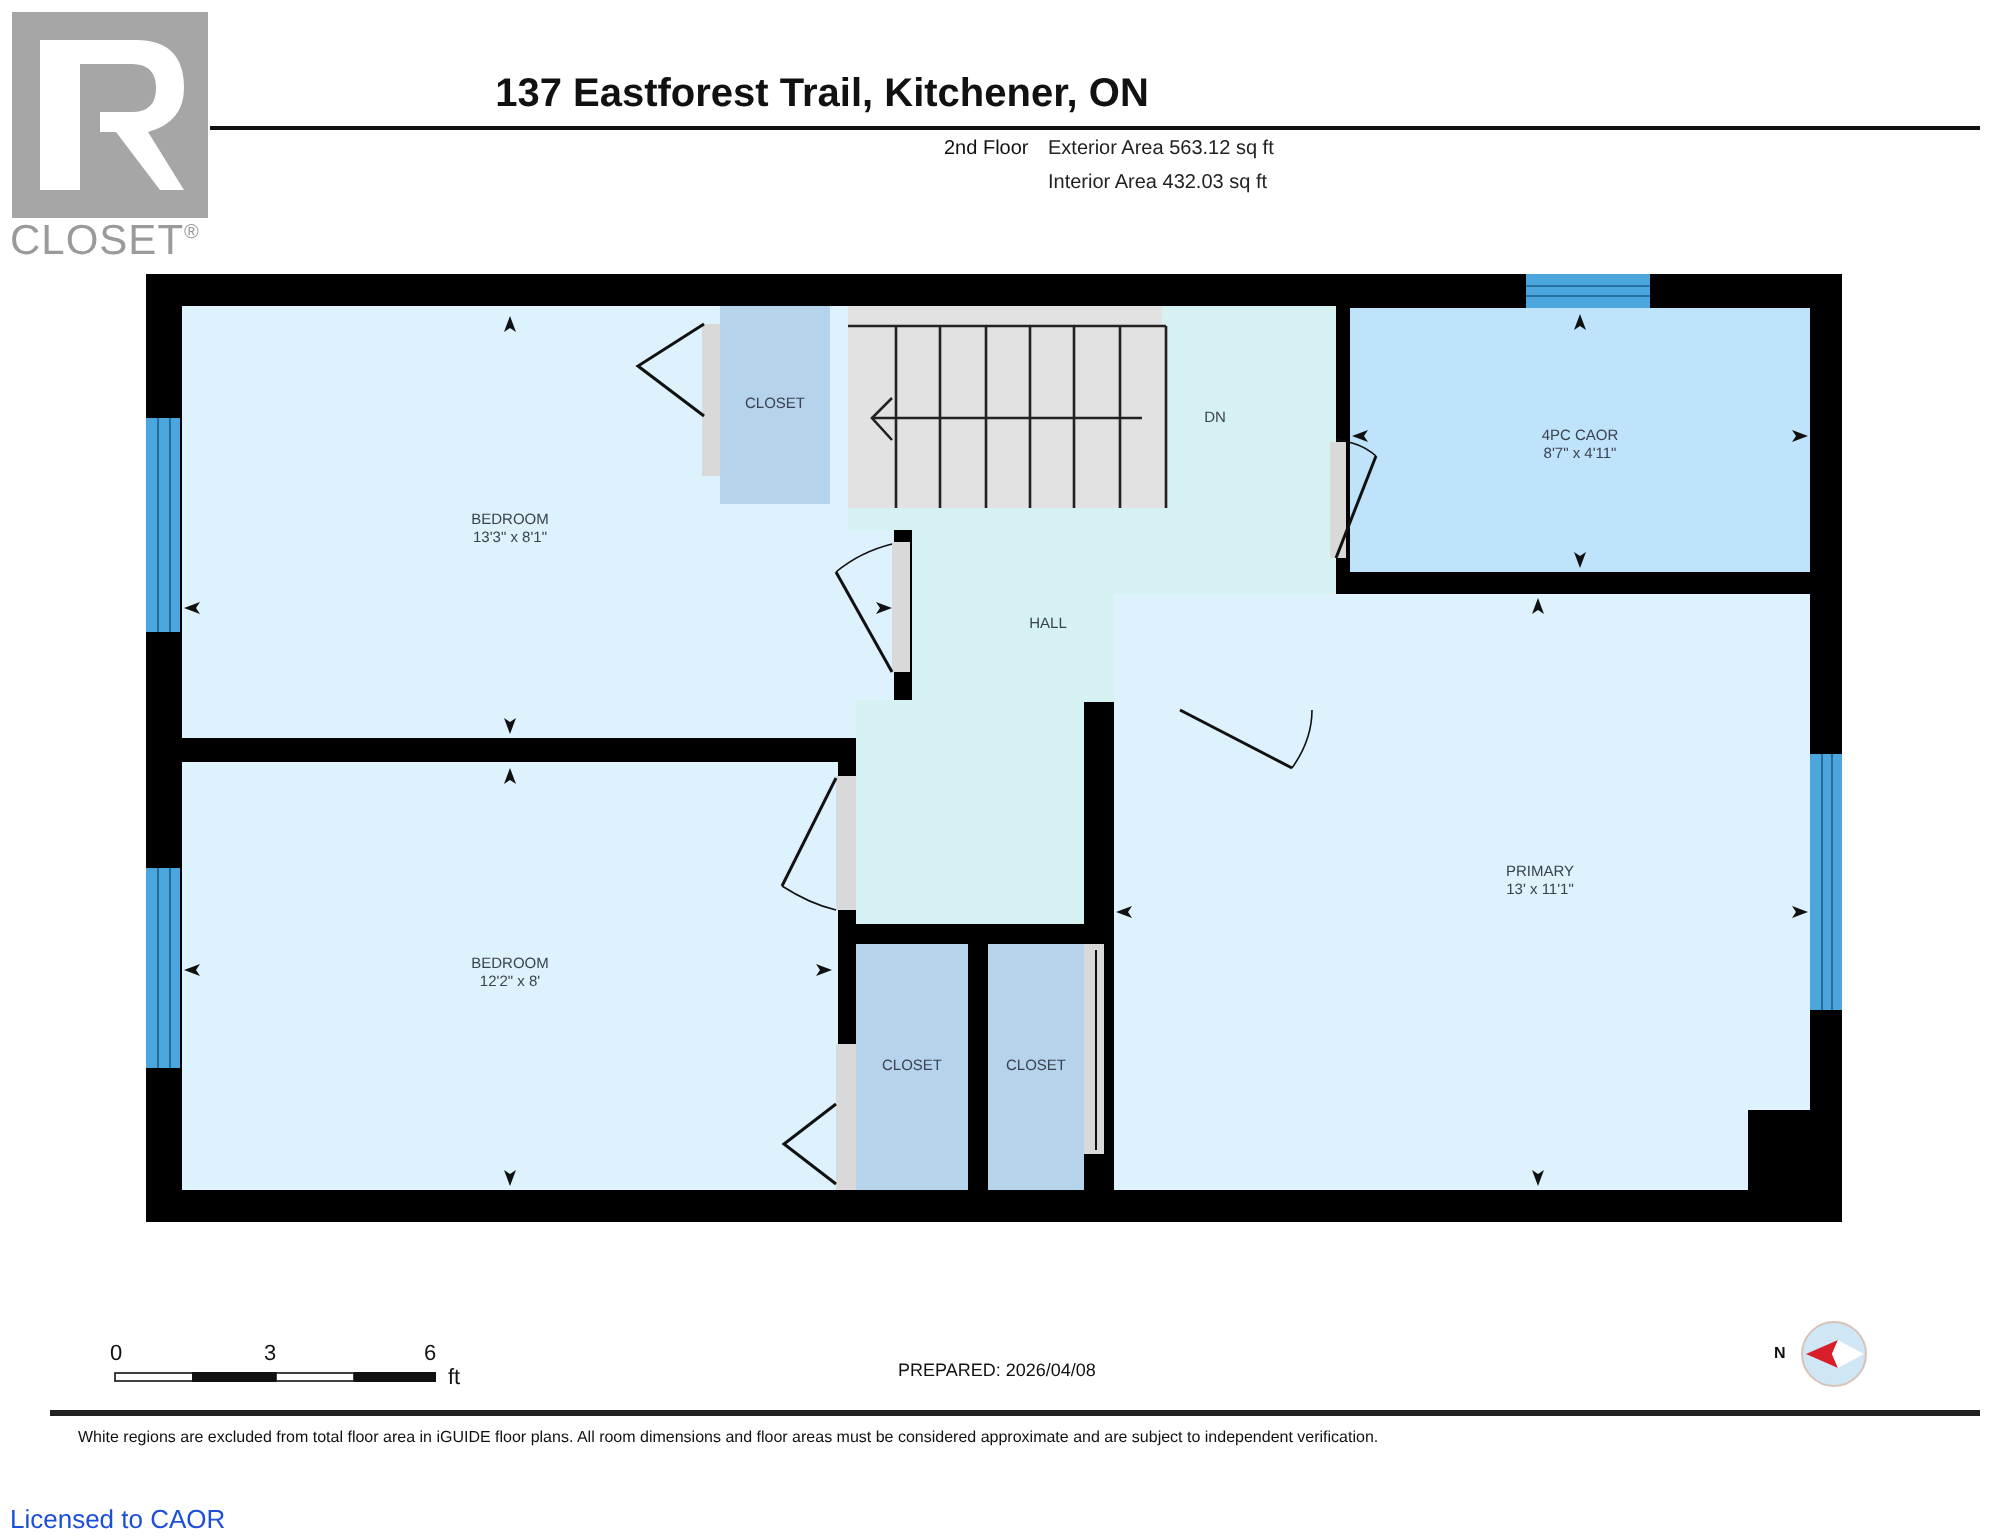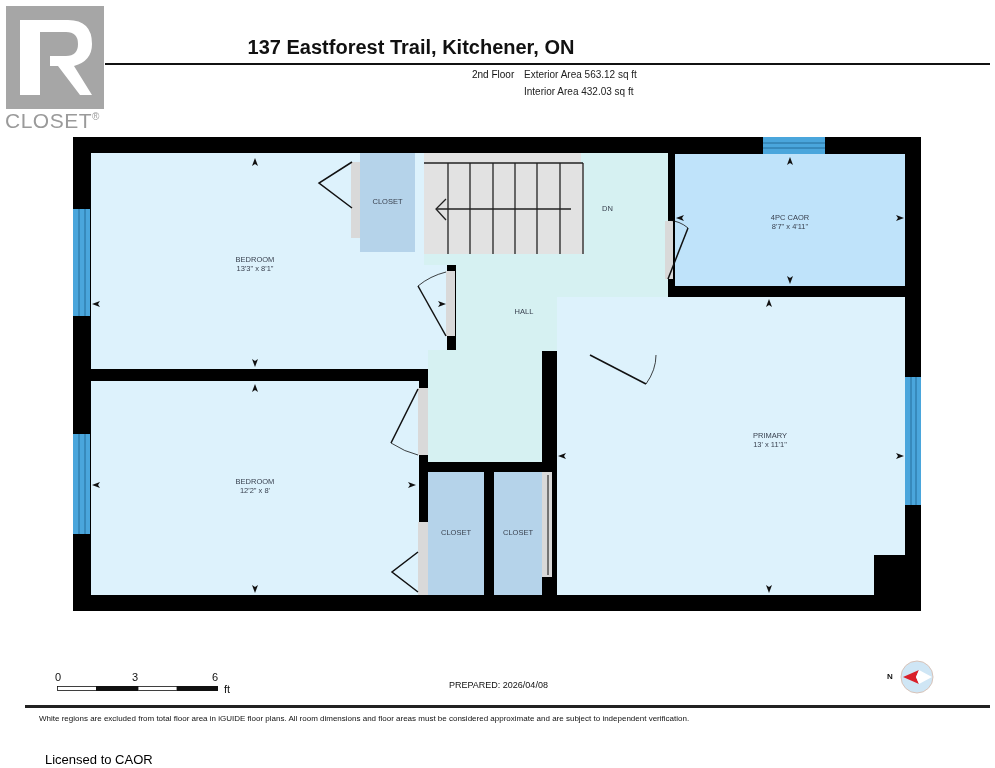--- a/index.html
+++ b/index.html
@@ -13,21 +13,21 @@
   .title-rule { left:105px; top:63px; width:885px; height:2px; background:#111; }
   .floor-label { left:472px; top:69px; font-size:10px; font-weight:normal; color:#111; }
   .area-line { left:508px; font-size:10px; color:#222;margin-left:16px; }
   .plan { left:0; top:0; }
   .room-label { position:absolute; text-align:center; font-size:7.5px; color:#3a4250; line-height:9px; }
   .scale { left:55px; top:671px; }
   .scale .tick { position:absolute; font-size:11px; color:#111; }
   .prepared { left:449px; top:680px; font-size:9px; color:#111; }
   .bottom-rule { left:25px; top:705px; width:965px; height:3px; background:#222; }
   .disclaimer { left:39px; top:714px; font-size:8px; color:#111; }
-  .licensed { left:5px; top:752px; font-size:13px; color:#000000;margin-left:40px; }
+  .licensed { left:5px; top:752px; font-size:13px; color:#1d4ed8; }
 </style>
 </head>
 <body>
 
 <div class="abs logo">
   <svg width="98" height="103" viewBox="0 0 98 103">
     <rect x="0" y="0" width="98" height="103" fill="#a6a6a6"></rect>
     <rect x="14" y="14" width="20" height="75" fill="#ffffff"></rect>
     <path d="M34 14 H62 Q86 14 86 38 Q86 55 68 60 L86 89 H74 L52 60 H44 V50 H60 Q72 50 72 38 Q72 26 60 26 H34 Z" fill="#ffffff"></path>
   </svg>

